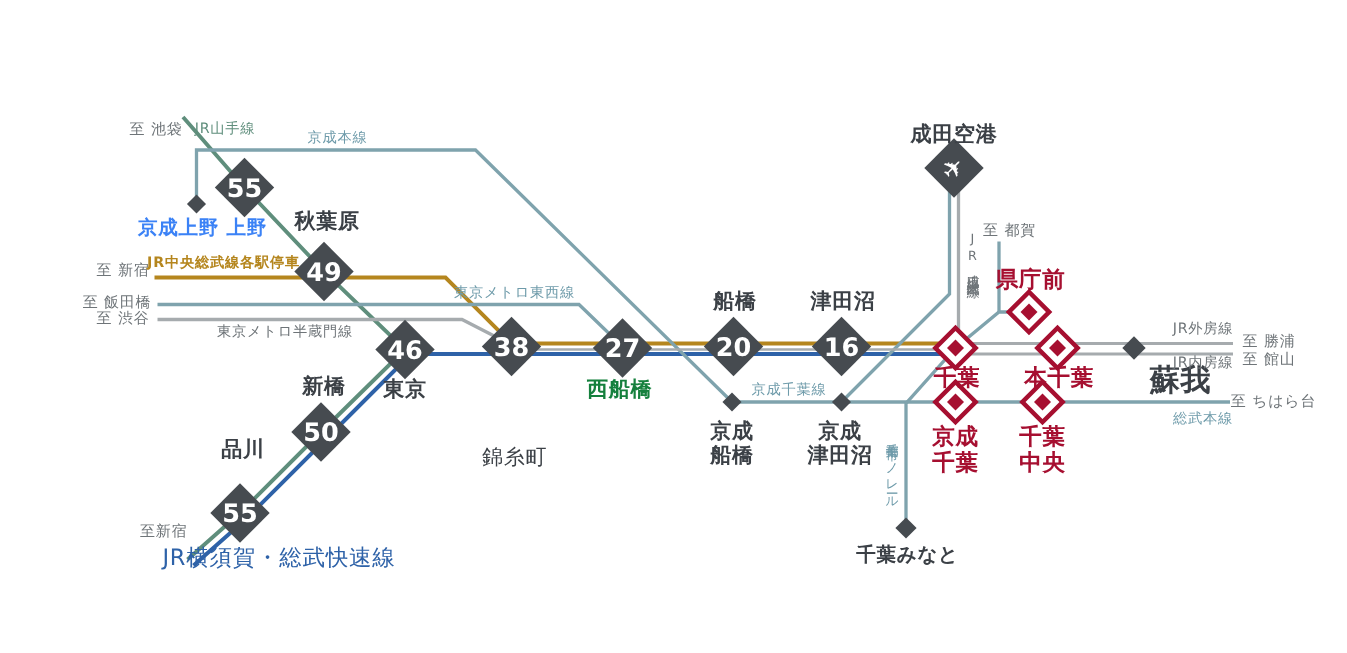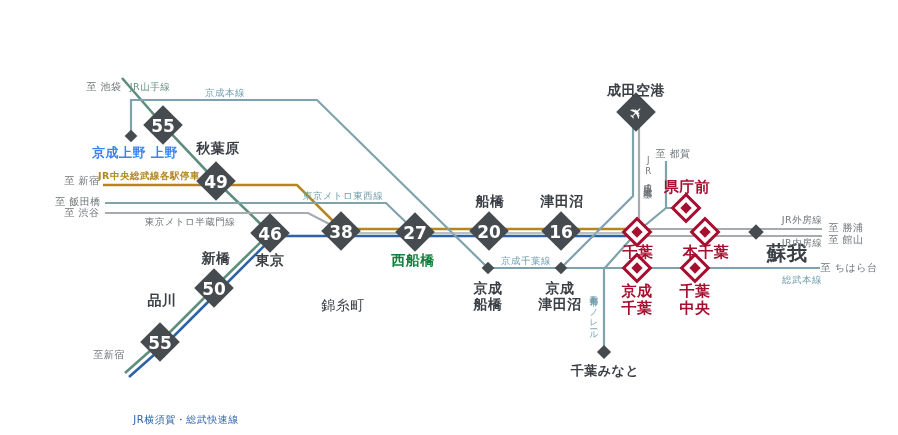--- a/index.html
+++ b/index.html
@@ -88,21 +88,21 @@
       <div class="lbl" style="left: 706px; top: 252px; color: rgb(166, 15, 48); font-size: 15px; font-weight: bold;">本千葉</div>
       <div class="lbl" style="left: 637px; top: 300px; color: rgb(166, 15, 48); font-size: 15px; font-weight: bold;">京成
 千葉</div>
       <div class="lbl" style="left: 695px; top: 300px; color: rgb(166, 15, 48); font-size: 15px; font-weight: bold;">千葉
 中央</div>
       <div class="lbl" style="left: 150px; top: 87px; color: rgb(95, 142, 124); font-size: 9.5px;">JR山手線</div>
       <div class="lbl" style="left: 225px; top: 93px; color: rgb(110, 155, 170); font-size: 9.5px;">京成本線</div>
       <div class="lbl" style="left: 149px; top: 176px; color: rgb(181, 134, 30); font-size: 9.5px; font-weight: bold;">JR中央総武線各駅停車</div>
       <div class="lbl" style="left: 343px; top: 196px; color: rgb(110, 155, 170); font-size: 9.5px;">東京メトロ東西線</div>
       <div class="lbl" style="left: 190px; top: 222px; color: rgb(110, 116, 120); font-size: 9.5px;">東京メトロ半蔵門線</div>
-      <div class="lbl" style="left: 186px; top: 372px; color: rgb(46, 98, 168); font-size: 10px; margin-top: 48px;">JR横須賀・総武快速線</div>
+      <div class="lbl" style="left: 186px; top: 372px; color: rgb(46, 98, 168); font-size: 15px;">JR横須賀・総武快速線</div>
       <div class="lbl" style="left: 526px; top: 261px; color: rgb(110, 155, 170); font-size: 9.5px;">京成千葉線</div>
       <div class="lbl" style="left: 802px; top: 220px; color: rgb(110, 116, 120); font-size: 9.5px;">JR外房線</div>
       <div class="lbl" style="left: 802px; top: 243px; color: rgb(110, 116, 120); font-size: 9.5px;">JR内房線</div>
       <div class="lbl" style="left: 802px; top: 280px; color: rgb(110, 155, 170); font-size: 9.5px;">総武本線</div>
       <div class="lbl vert" style="left: 648px; top: 170px; color: rgb(110, 116, 120); font-size: 8.5px;">JR成田線・総武本線</div>
       <div class="lbl vert" style="left: 594px; top: 312px; color: rgb(110, 155, 170); font-size: 8.5px;">千葉都市モノレール</div>
       <div class="lbl" style="left: 104px; top: 87px; color: rgb(110, 116, 120); font-size: 10px;">至 池袋</div>
       <div class="lbl" style="left: 82px; top: 181px; color: rgb(110, 116, 120); font-size: 10px;">至 新宿</div>
       <div class="lbl" style="left: 78px; top: 202px; color: rgb(110, 116, 120); font-size: 10px;">至 飯田橋</div>
       <div class="lbl" style="left: 82px; top: 213px; color: rgb(110, 116, 120); font-size: 10px;">至 渋谷</div>

